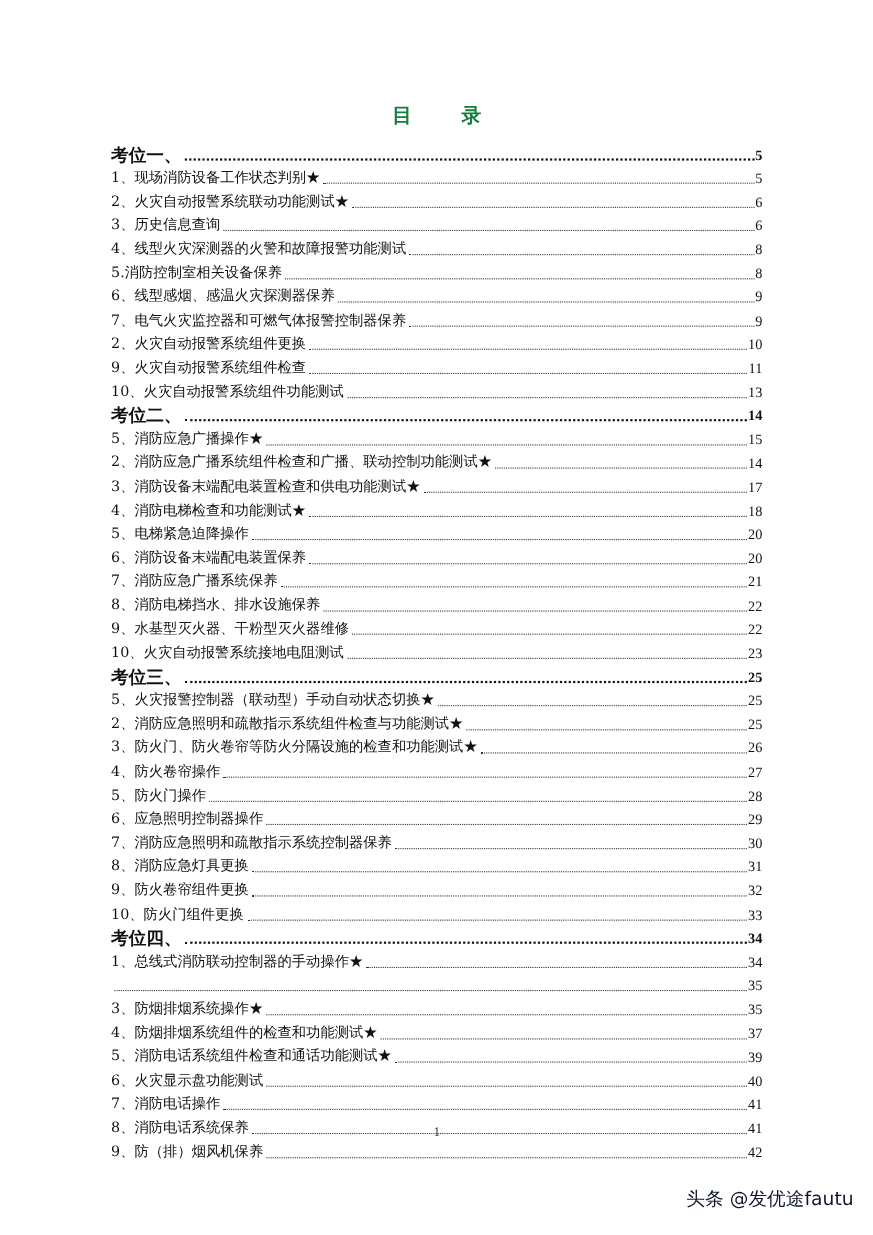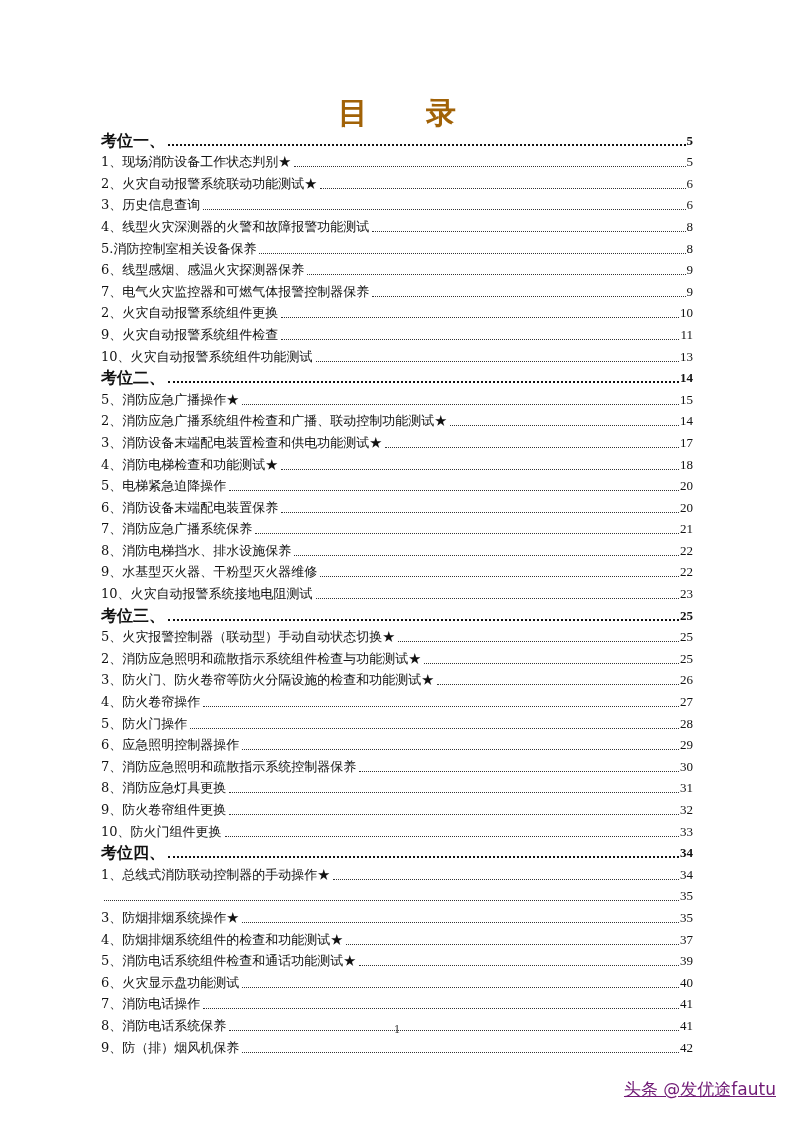--- a/index.html
+++ b/index.html
@@ -1,32 +1,32 @@
 <!DOCTYPE html>
 <html><head>
 <meta charset="utf-8">
 <style>
   html, body { margin: 0; padding: 0; background: #ffffff; }
   body { width: 794px; height: 1123px; position: relative; overflow: hidden;
          font-family: "DejaVu Serif", "Liberation Serif", serif; color: #111; }
   .title { position: absolute; top: 93px; left: 0; width: 794px; text-align: center;
-           font-family: Liberation Mono, monospace; font-weight: bold; font-size: 30px;
-           color: #a16207; letter-spacing: 20px; padding-left: 20px; box-sizing: border-box; }
+           font-family: Liberation Sans, sans-serif; font-weight: bold; font-size: 18px;
+           color: #15803d; letter-spacing: 20px; padding-left: 20px; box-sizing: border-box; }
   .toc { position: absolute; top: 128px; left: 101px; width: 592px; }
   .row { display: flex; align-items: flex-end; height: 21.6px; font-size: 13px; line-height: 18px; }
   .row .label { white-space: nowrap; flex: 0 0 auto; }
   .row .leader { flex: 1 1 auto; border-bottom: 1.5px dotted #333; margin: 0 1px 4px 3px; height: 1px; }
   .row .page { flex: 0 0 auto; font-family: "Liberation Serif", serif; font-size: 13px; }
   .row.section .label { font-weight: bold; font-family: "DejaVu Sans", sans-serif; font-size: 16px; }
   .row.section .leader { border-bottom: 2px dotted #111; }
   .row.section .page { font-weight: bold; }
   .pagenum { position: absolute; top: 1022px; left: 0; width: 794px; text-align: center;
              font-family: "Liberation Serif", serif; font-size: 12px; color: #333; }
   .watermark { position: absolute; top: 1078px; right: 18px; font-family: "DejaVu Sans", sans-serif;
-               font-size: 17px; color: #701a75; text-decoration: underline; }
+               font-size: 17px; color: #0f172a; }
 </style>
 </head>
 <body>
 
 <div class="title">目 录</div>
 
 <div class="toc" id="toc">
     <div class="row section">
       <span class="label">考位一、</span>
       <span class="leader"></span>

